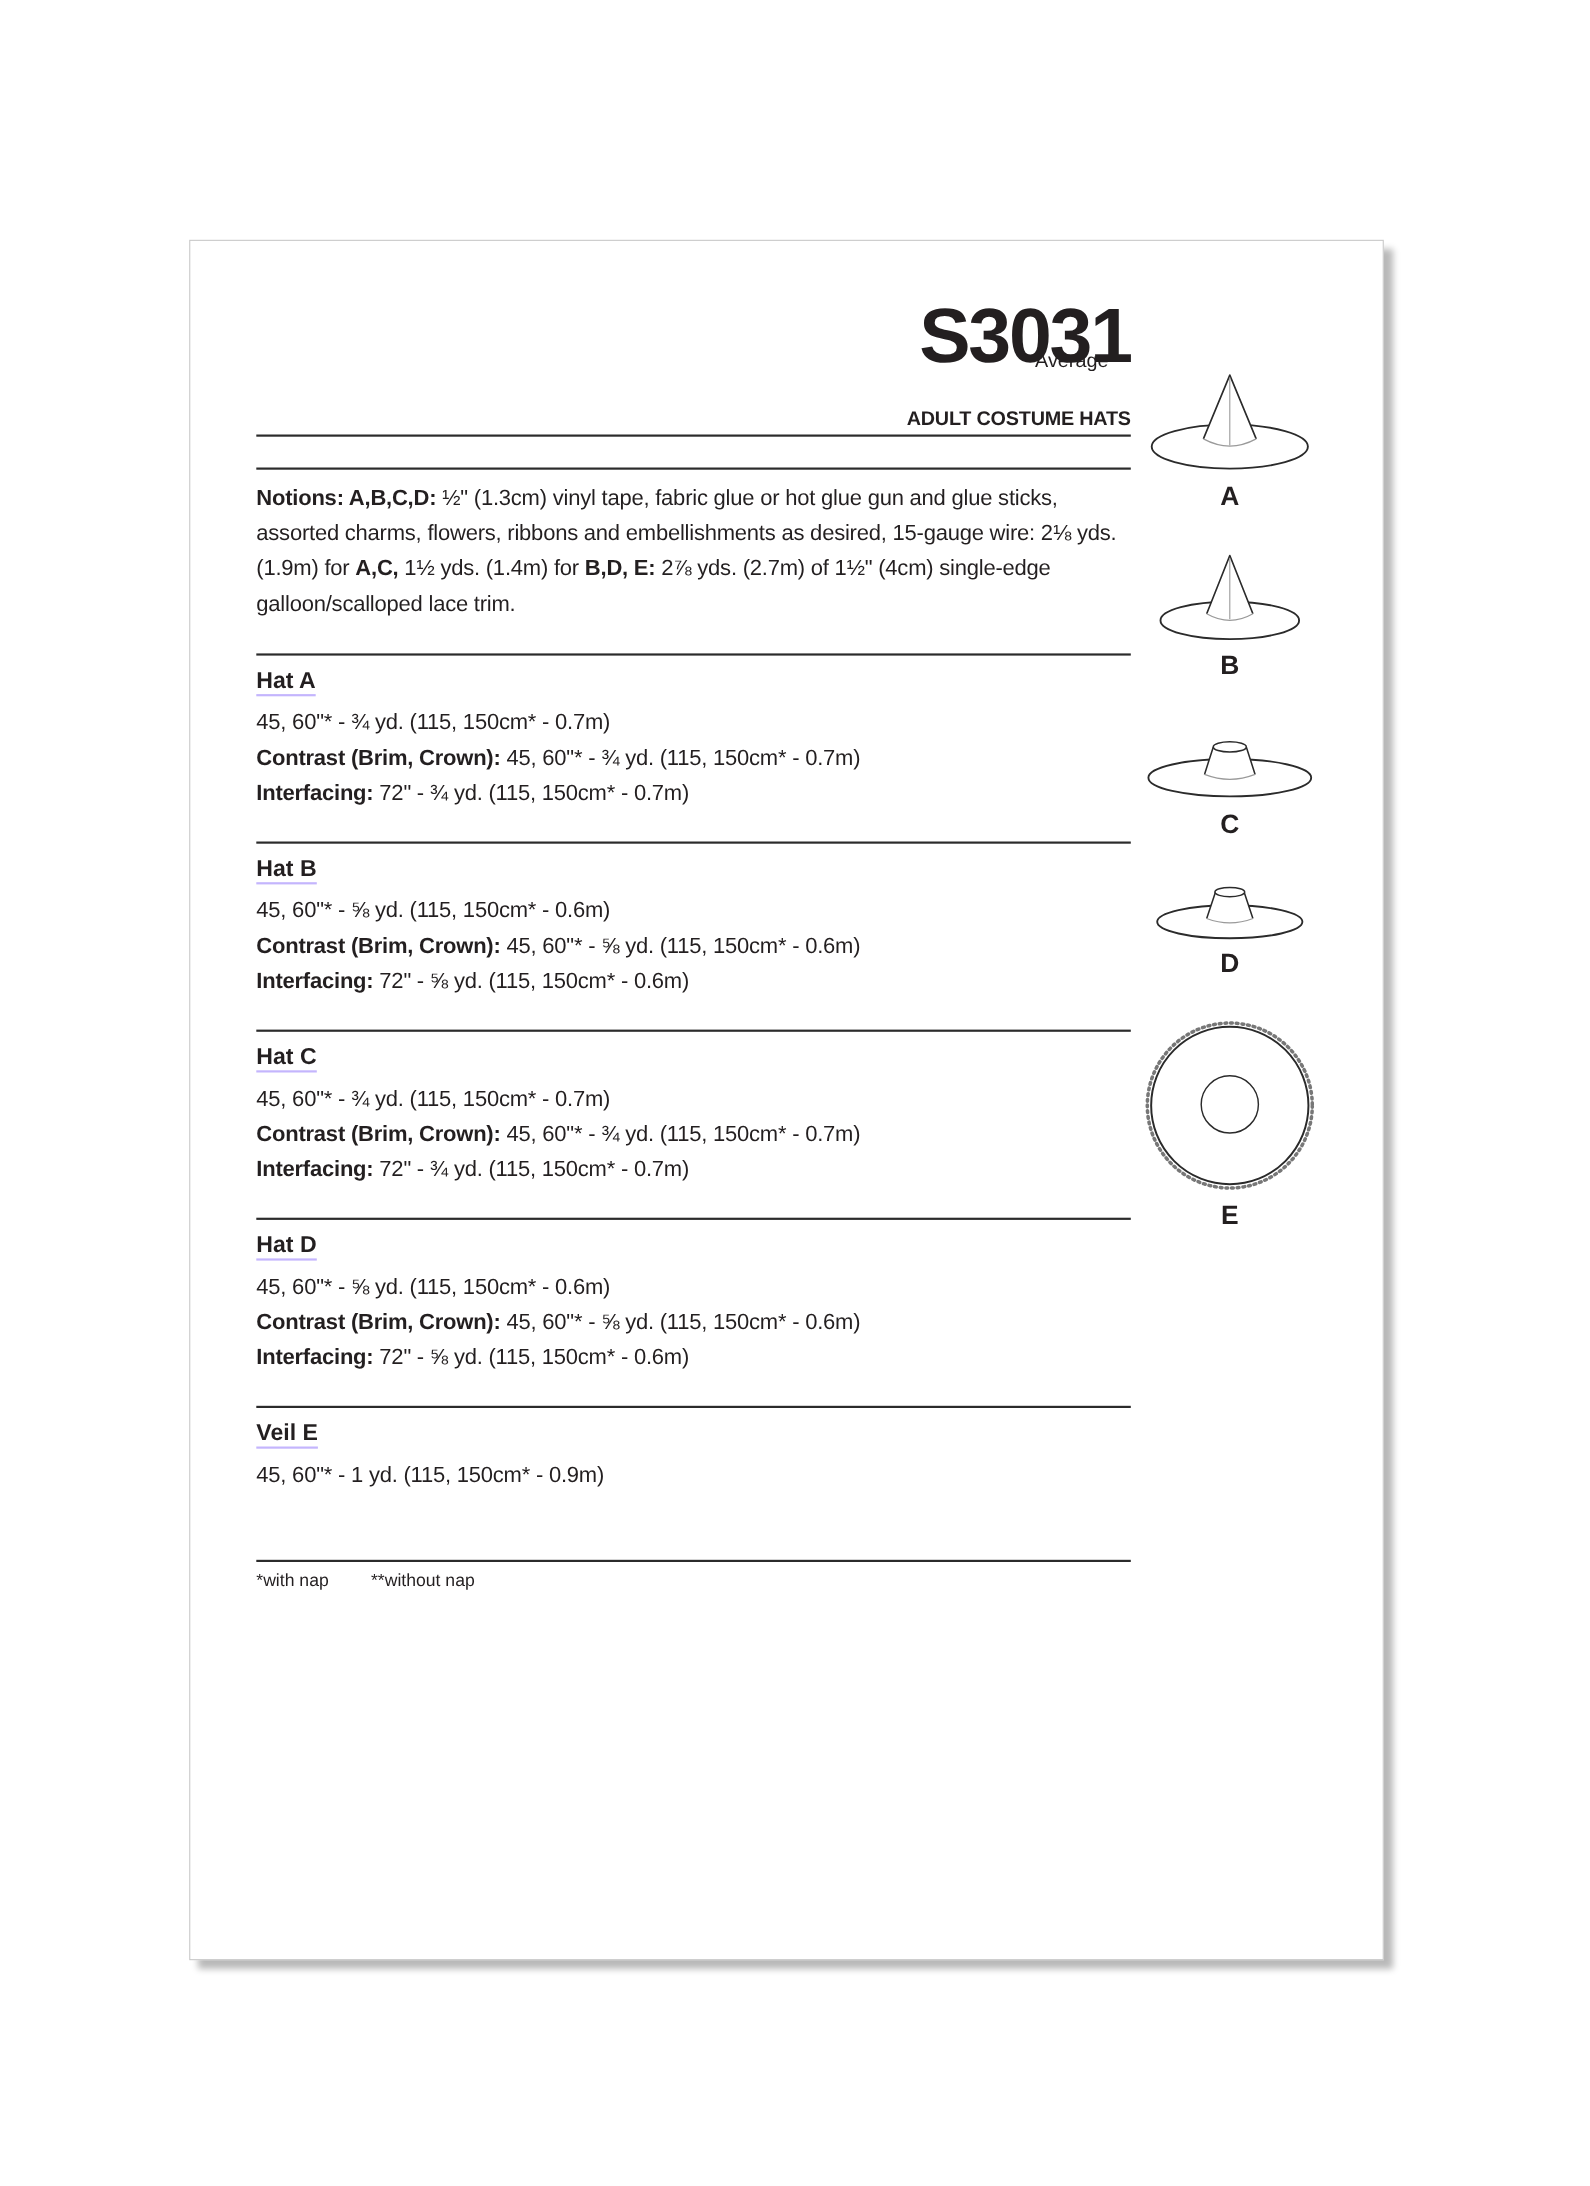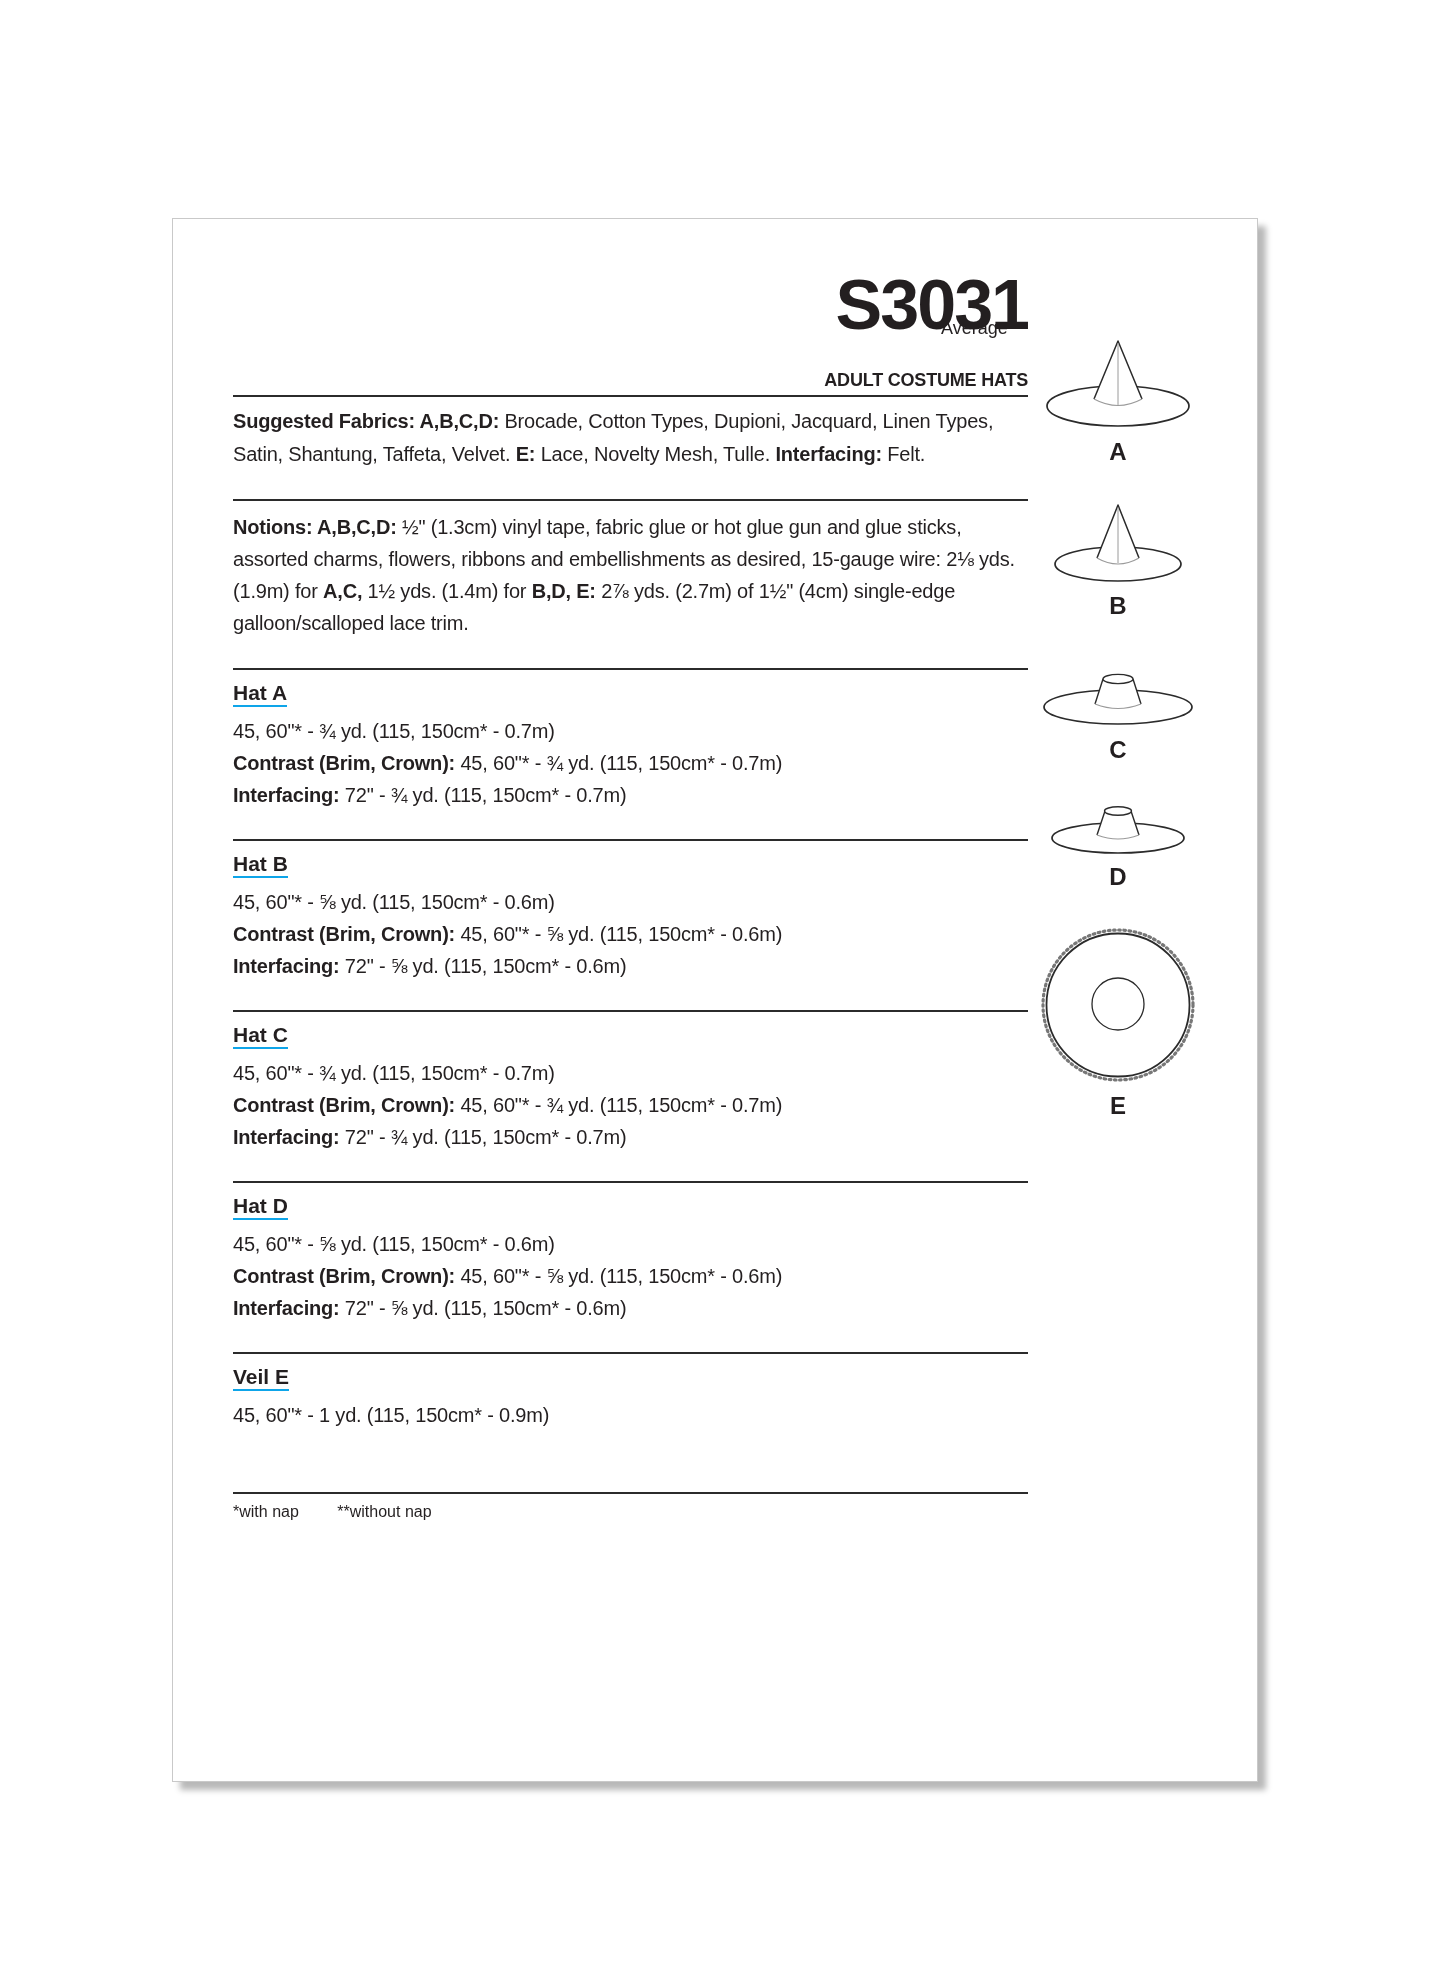--- a/index.html
+++ b/index.html
@@ -17,21 +17,21 @@
   .category { margin-top:28px; font-size:18px; line-height:22px; font-weight:bold; letter-spacing:-0.2px;text-align:right; }
   .rule { border-top:2px solid #2b2b2b; height:0; }
   .rule-1 { margin-top:4px; }
   .rule-2 { margin-top:28px; }
   .para { font-size:20px; letter-spacing:-0.2px; }
   .fabrics { padding-top:8px; line-height:33px; }
   .notions { padding-top:10px; line-height:32px; padding-bottom:29px; }
   .b { font-weight:bold; }
   .section { border-top:2px solid #2b2b2b; padding:11px 0 28px 0; }
   .section-title { display:inline-block; font-size:21px; line-height:24px; font-weight:bold;
-                   border-bottom:2px solid #0ea5e9; margin-bottom:8px; }
+                   border-bottom:2px solid #c4b5fd; margin-bottom:8px; }
   .line { font-size:20px; line-height:32px; letter-spacing:-0.2px; }
   .footnote { border-top:2px solid #2b2b2b; padding-top:9px; font-size:16px;margin-top:33px; }
   .footnote span { display:inline-block; }
   .footnote .fn1 { margin-right:34px; }
   .hats-col { position:absolute; left:850px; top:0; width:190px; }
   .figure { position:absolute; left:0; width:190px; text-align:center; }
   .fig-a { top:118px; } .fig-b { top:282px; } .fig-c { top:452px; }
   .fig-d { top:585px; } .fig-e { top:706px; }
   .hat-label { font-size:24px; font-weight:bold; line-height:26px; margin-top:8px; }
   .fig-a .hat-label { margin-top:10px; }
@@ -44,21 +44,20 @@
 <div class="scan">
   <div class="sheet">
 
     <div class="difficulty">Average</div>
 
     <div class="content">
       <div class="sku">S3031</div>
       <div class="category">ADULT COSTUME HATS</div>
       <div class="rule rule-1"></div>
 
-      <div class="para fabrics"><span class="b">Suggested Fabrics: A,B,C,D: </span><span>Brocade, Cotton Types, Dupioni, Jacquard, Linen Types, Satin, Shantung, Taffeta, Velvet. </span><span class="b">E: </span><span>Lace, Novelty Mesh, Tulle. </span><span class="b">Interfacing: </span><span>Felt.</span></div>
       <div class="rule rule-2"></div>
 
       <div class="para notions"><span class="b">Notions: A,B,C,D: </span><span>½" (1.3cm) vinyl tape, fabric glue or hot glue gun and glue sticks, assorted charms, flowers, ribbons and embellishments as desired, 15-gauge wire: 2⅛ yds. (1.9m) for </span><span class="b">A,C, </span><span>1½ yds. (1.4m) for </span><span class="b">B,D, E: </span><span>2⅞ yds. (2.7m) of 1½" (4cm) single-edge galloon/scalloped lace trim.</span></div>
 
       <div>
 
           <div class="section">
             <div class="section-title">Hat A</div>
             <div>
               <div class="line"><span>45, 60"* -  ¾ yd. (115, 150cm* - 0.7m)</span></div>

